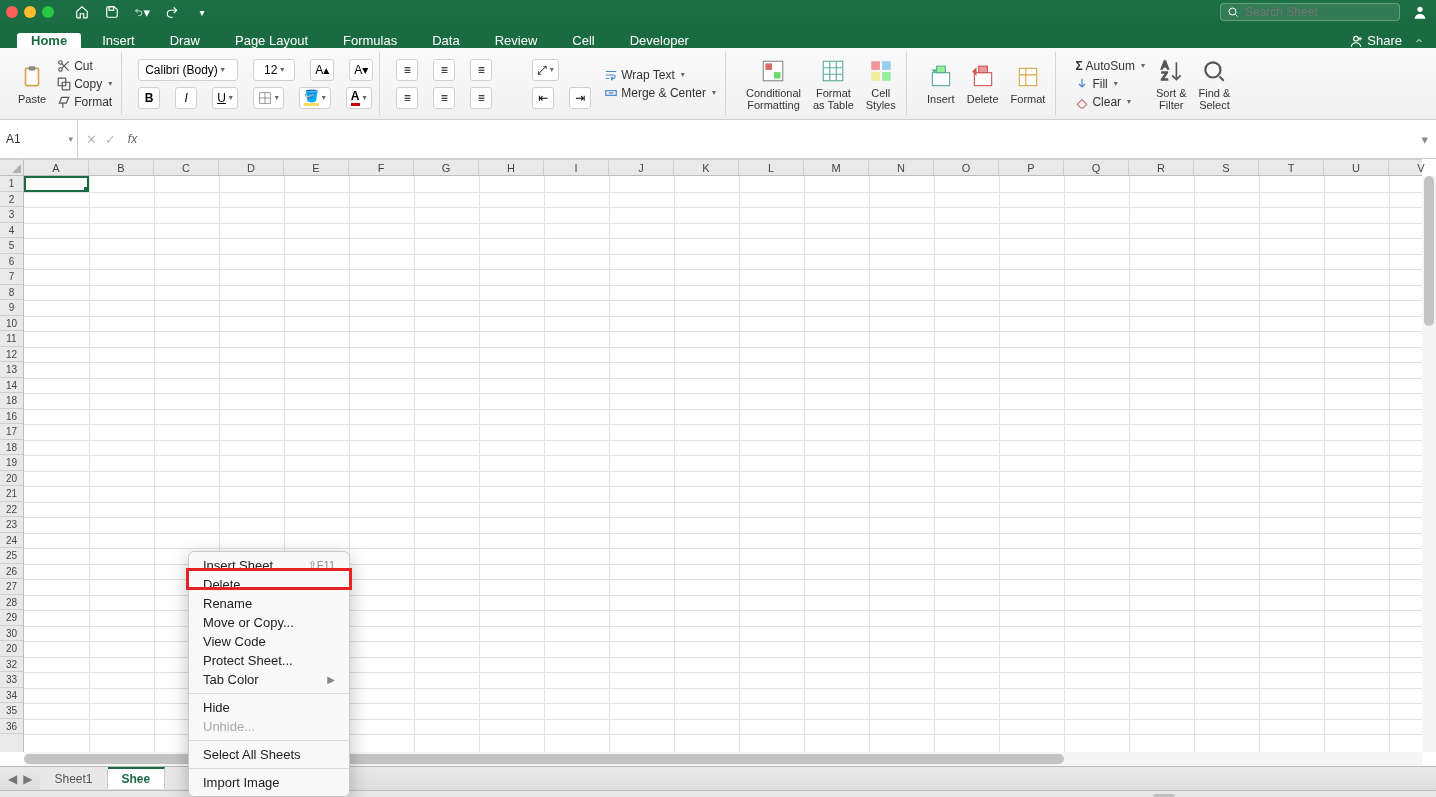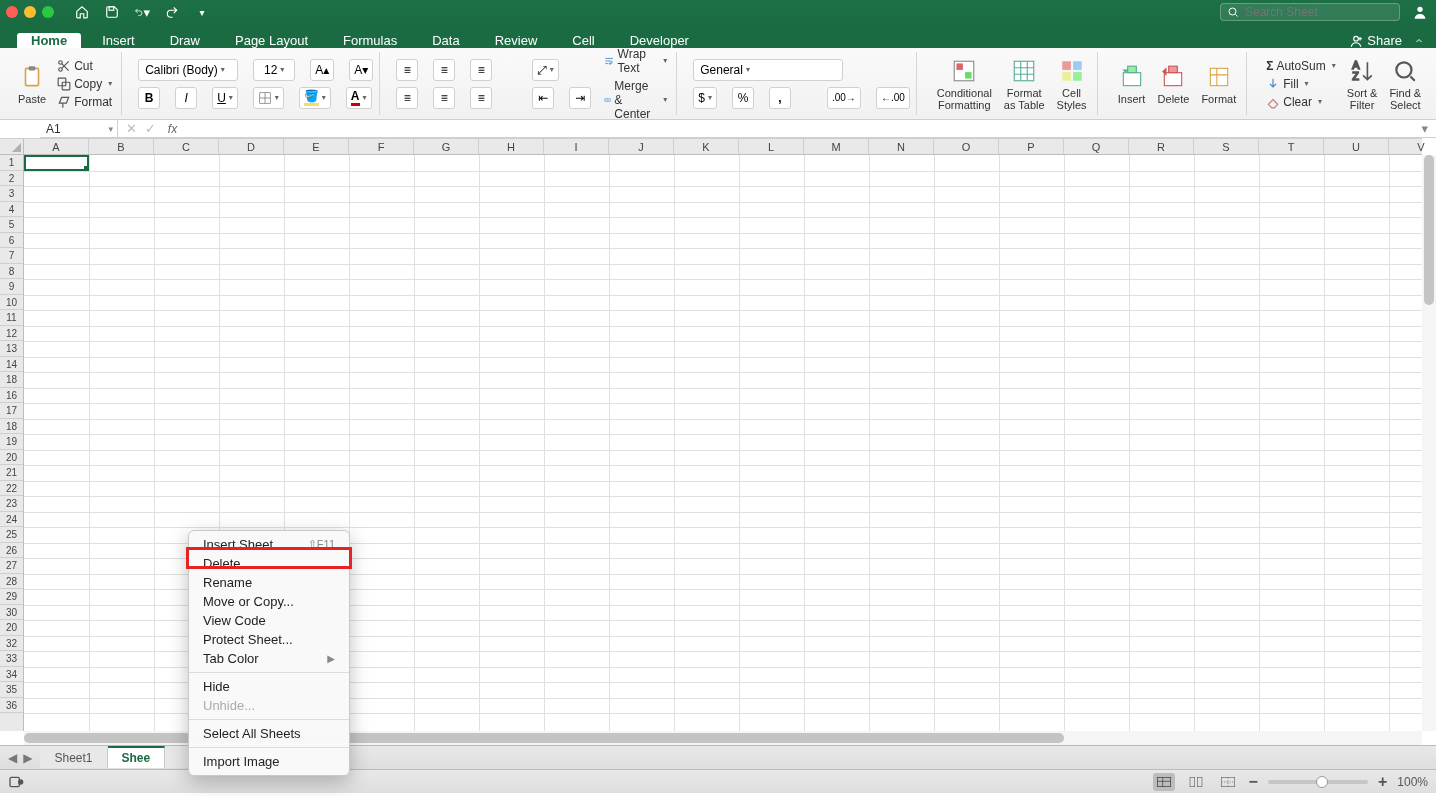--- a/index.html
+++ b/index.html
@@ -27,21 +27,21 @@
 .rgroup:last-child{border:none}
 .big { display:flex; flex-direction:column; align-items:center; gap:2px; font-size:11px; color:#333; padding:2px 4px;}
 .big .ic { width:28px; height:28px; display:flex; align-items:center; justify-content:center;}
 .stack { display:flex; flex-direction:column; gap:2px; }
 .mini { display:flex; align-items:center; gap:3px; font-size:12px; color:#333; padding:1px 3px;}
 .sbtn { height:22px; min-width:22px; border:1px solid #d0d0d0; background:#fff; border-radius:3px; display:inline-flex; align-items:center; justify-content:center; font-size:12px; padding:0 4px;}
 .dd::after{content:"▾"; font-size:8px; margin-left:3px; color:#666}
 .row { display:flex; gap:15px;}
 .small-ic { width:14px; height:14px; display:inline-block;}
 
-.formulabar { height:18px; background:#fff; border-bottom:1px solid #cfcfcf; display:flex; align-items:center;margin-left:40px;}
+.formulabar { height:39px; background:#fff; border-bottom:1px solid #cfcfcf; display:flex; align-items:center;}
 .namebox { width:78px; height:100%; border-right:1px solid #cfcfcf; display:flex; align-items:center; padding:0 6px; font-size:12px; color:#333; position:relative;}
 .namebox .tri{ position:absolute; right:4px; color:#888; font-size:9px;}
 .fxbtns { display:flex; gap:8px; padding:0 8px; color:#888; height:100%; align-items:center;}
 .fxlabel { font-style:italic; font-size:12px; color:#666; padding:0 4px;}
 .fxinput { flex:1; border:none; height:100%; font-size:12px; padding:0 4px; outline:none;}
 
 .grid-area { position:relative; height: calc(797px - 24px - 24px - 72px - 22px - 24px - 24px); background:#fff;}
 .colhdr { position:absolute; top:0; left:24px; right:14px; height:17px; display:flex; background:#e9e9e9; border-bottom:1px solid #bdbdbd; border-top:1px solid #cfcfcf;}
 .colhdr div { width:65px; text-align:center; font-size:11px; color:#444; border-right:1px solid #cfcfcf; line-height:17px; flex-shrink:0;}
 .corner { position:absolute; top:0; left:0; width:24px; height:17px; background:#e9e9e9; border-right:1px solid #bdbdbd; border-bottom:1px solid #bdbdbd; border-top:1px solid #cfcfcf; display:flex; align-items:flex-end; justify-content:flex-end; padding:2px;}
@@ -254,35 +254,20 @@
       <div class="mini dd">
           <svg class="small-ic" viewBox="0 0 24 24" fill="none" stroke="#4a88c7" stroke-width="2">
             <rect x="3" y="8" width="18" height="8"></rect>
             <path d="M8 12h8"></path>
           </svg>
           <span>Merge &amp; Center</span>
         </div>
     </div>
   </div>
 
-  <div class="rgroup">
-    <div class="stack" style="gap:6px">
-      <span class="sbtn dd" style="width:150px;justify-content:flex-start;padding-left:6px">General</span>
-      <div class="row">
-        <span class="sbtn dd">$</span>
-        <span class="sbtn">%</span>
-        <span class="sbtn">
-            <b>,</b>
-          </span>
-        <span style="width:6px"></span>
-        <span class="sbtn" style="font-size:10px">.00→</span>
-        <span class="sbtn" style="font-size:10px">←.00</span>
-      </div>
-    </div>
-  </div>
 
   <div class="rgroup">
     <div class="big">
         <span class="ic">
           <svg width="26" height="26" viewBox="0 0 24 24">
             <rect x="3" y="3" width="18" height="18" fill="#fff" stroke="#888"></rect>
             <rect x="5" y="5" width="6" height="6" fill="#d66"></rect>
             <rect x="13" y="13" width="6" height="6" fill="#6d6"></rect>
           </svg>
         </span>

